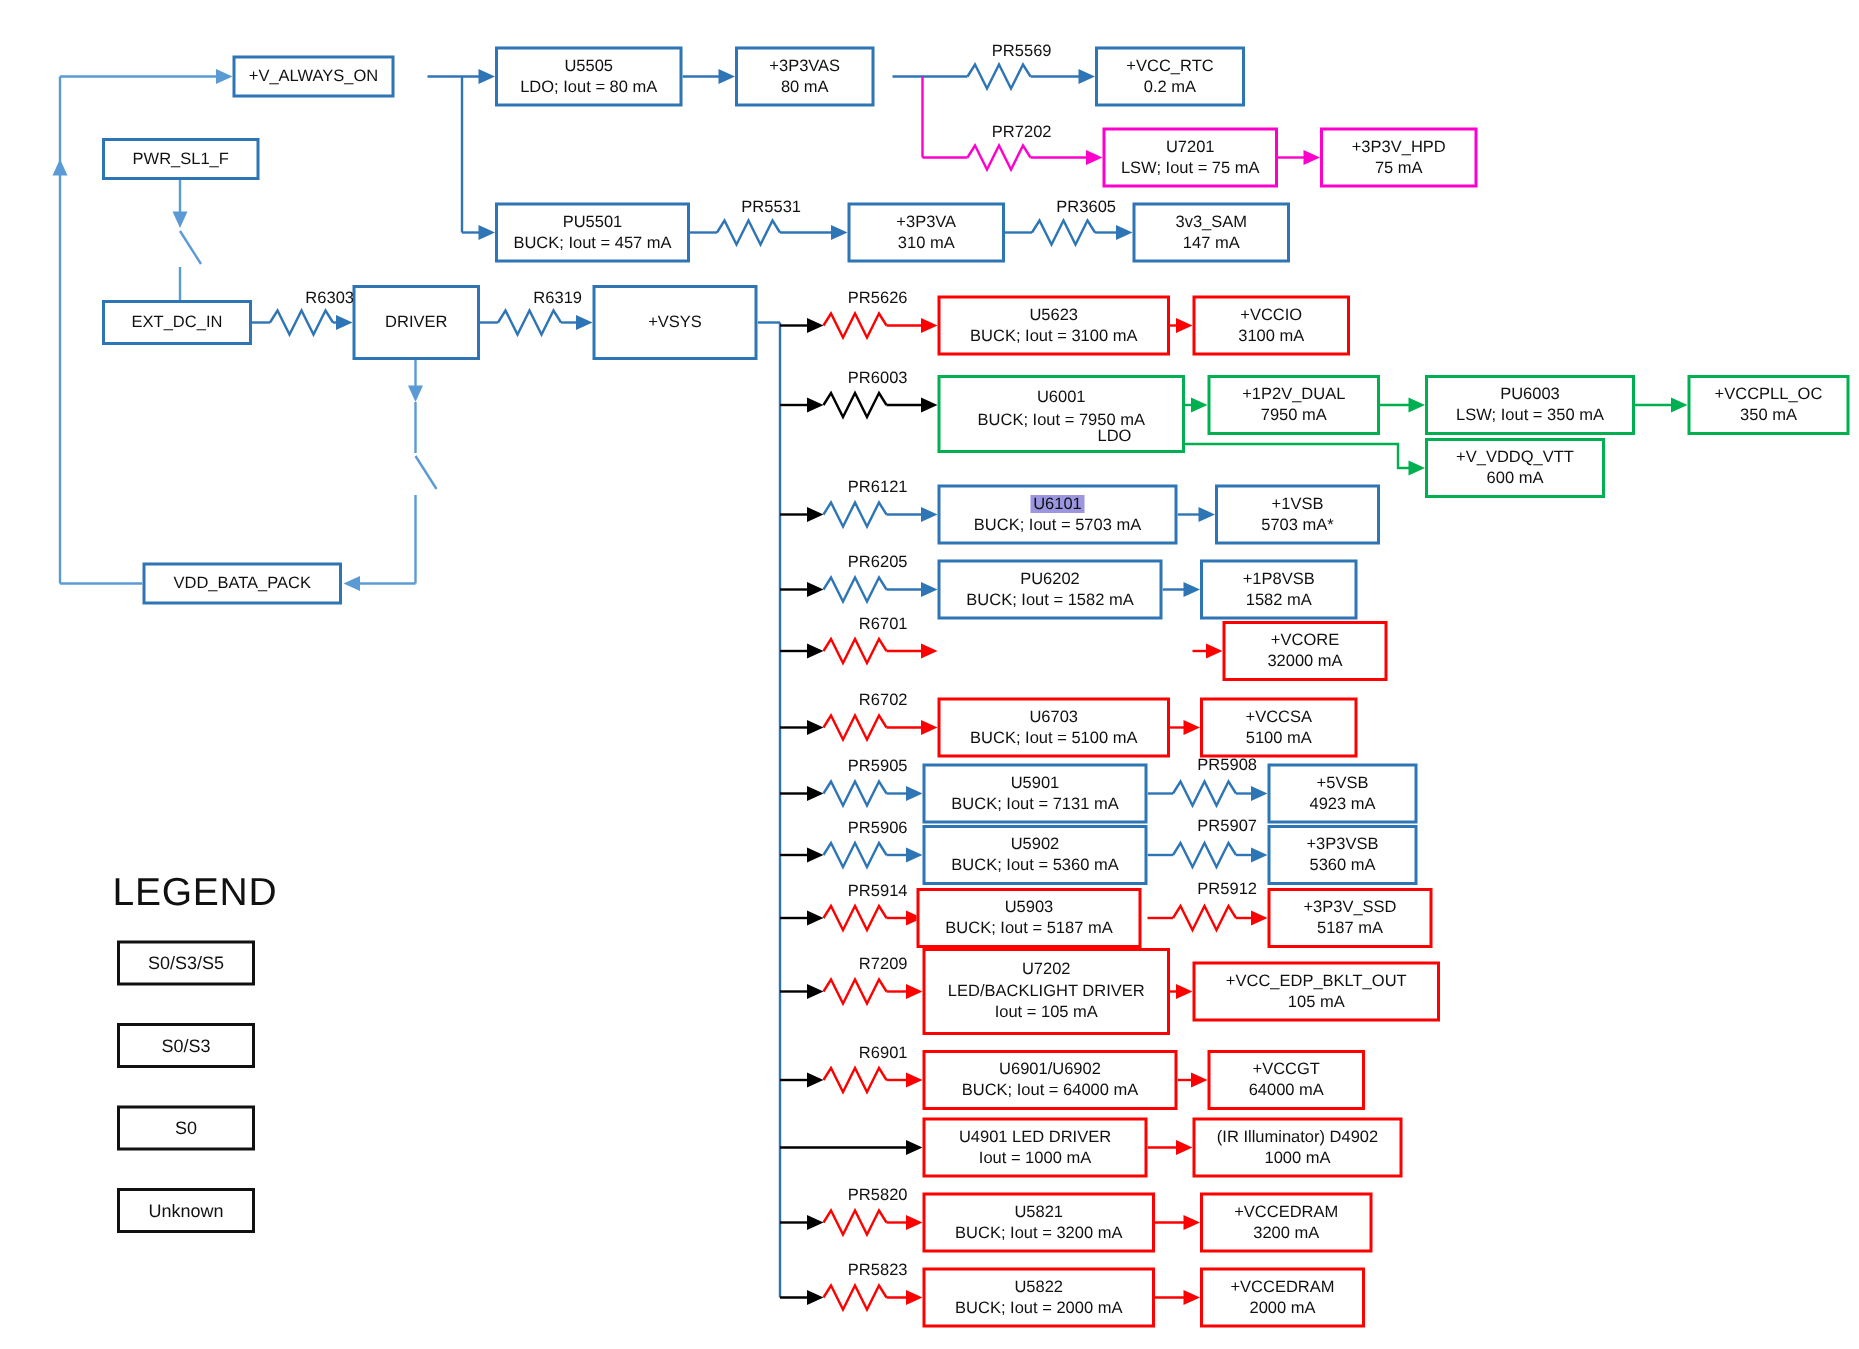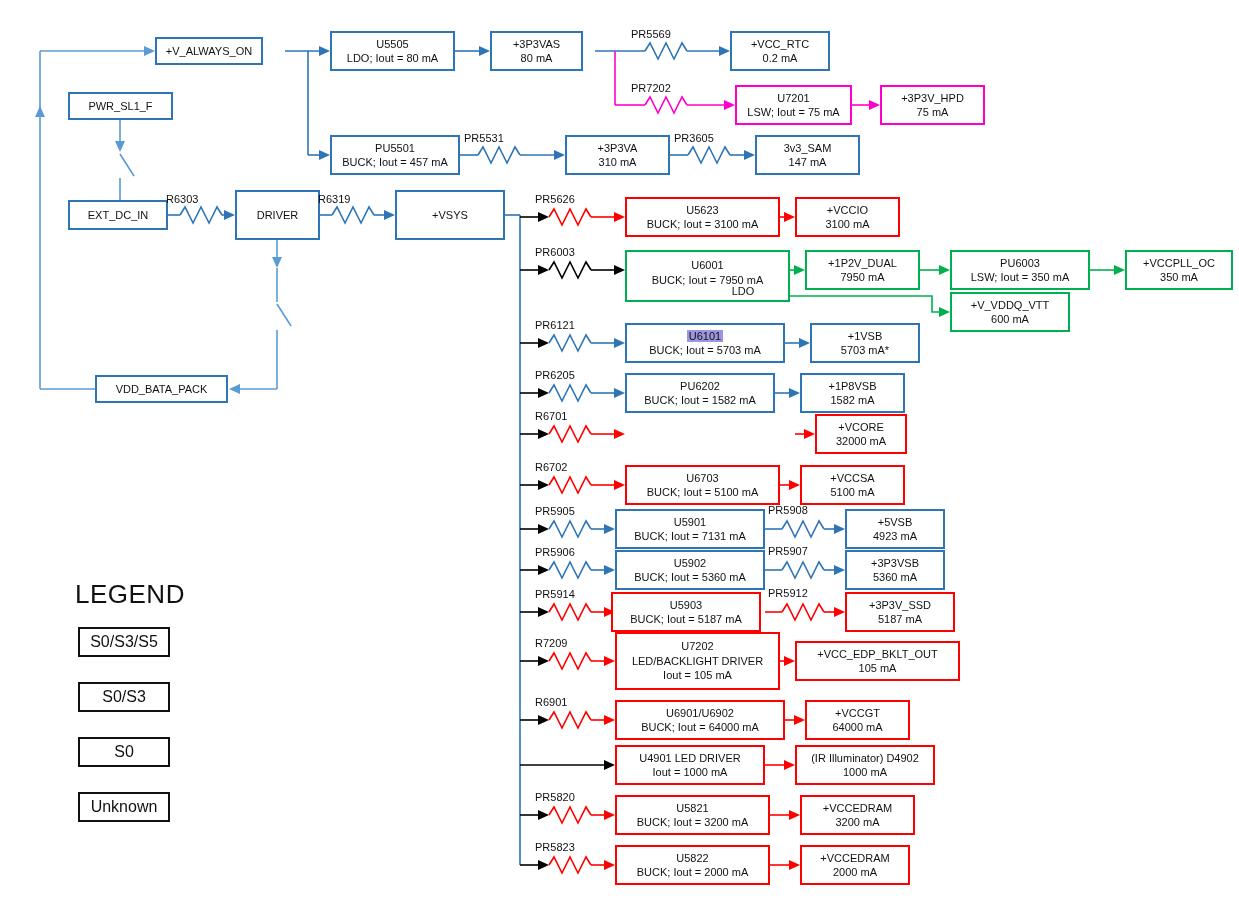--- a/index.html
+++ b/index.html
@@ -20,25 +20,25 @@
   .ah-green{fill:var(--c-green)} .ah-red{fill:var(--c-red)}
   .ah-mag{fill:var(--c-mag)} .ah-black{fill:#000}
   .node{position:absolute;border:2px solid #000;background:#fff;z-index:2;
     display:flex;flex-direction:column;align-items:center;justify-content:center;
     text-align:center;font-size:11px;line-height:14.5px}
   .n-tall{justify-content:flex-start;padding-top:6px}
   .b-blue{border-color:var(--c-blue)} .b-red{border-color:var(--c-red)}
   .b-green{border-color:var(--c-green)} .b-mag{border-color:var(--c-mag)}
   .nl{display:block;white-space:nowrap}
   .hl{background:var(--c-highlight);padding:0 2px}
-  .rlabel{position:absolute;width:70px;text-align:left;font-size:11px;z-index:3;white-space:nowrap}
+  .rlabel{position:absolute;width:70px;text-align:right;font-size:11px;z-index:3;white-space:nowrap}
   .ldo{position:absolute;left:718px;top:285px;width:50px;text-align:center;font-size:11px;z-index:3}
   .legend-title{position:absolute;left:75px;top:579px;font-size:26px;z-index:2;letter-spacing:.5px}
   .lg{position:absolute;left:78px;width:92px;height:30px;border:2px solid;background:#fff;z-index:2;
-    display:flex;align-items:center;justify-content:center;font-size:16px}
+    display:flex;align-items:center;justify-content:center;font-size:12px}
 </style>
 </head>
 <body>
 
 <div class="canvas">
 
   <svg class="wires" width="1239" height="899" viewBox="0 0 1239 899" xmlns="http://www.w3.org/2000/svg">
     <defs>
       <path id="zz" fill="none" stroke-width="1.6" d="M0,0 l5,-8 l8,16 l8,-16 l8,16 l8,-16 l5,8"></path>
       <path id="ar" d="M0,0 L-11,-5 L-11,5 Z"></path>
@@ -334,21 +334,21 @@
 
   <div class="node b-blue" style="left:625px;top:373px;width:150px;height:40px">
       <span class="nl">PU6202</span>
       <span class="nl">BUCK; Iout = 1582 mA</span>
     </div>
   <div class="node b-blue" style="left:800px;top:373px;width:105px;height:40px">
       <span class="nl">+1P8VSB</span>
       <span class="nl">1582 mA</span>
     </div>
 
-  <div class="node b-red" style="left:815px;top:414px;width:92px;height:40px">
+  <div class="node b-red" style="left:815px;top:414px;width:110px;height:40px">
       <span class="nl">+VCORE</span>
       <span class="nl">32000 mA</span>
     </div>
 
   <div class="node b-red" style="left:625px;top:465px;width:155px;height:40px">
       <span class="nl">U6703</span>
       <span class="nl">BUCK; Iout = 5100 mA</span>
     </div>
   <div class="node b-red" style="left:800px;top:465px;width:105px;height:40px">
       <span class="nl">+VCCSA</span>

